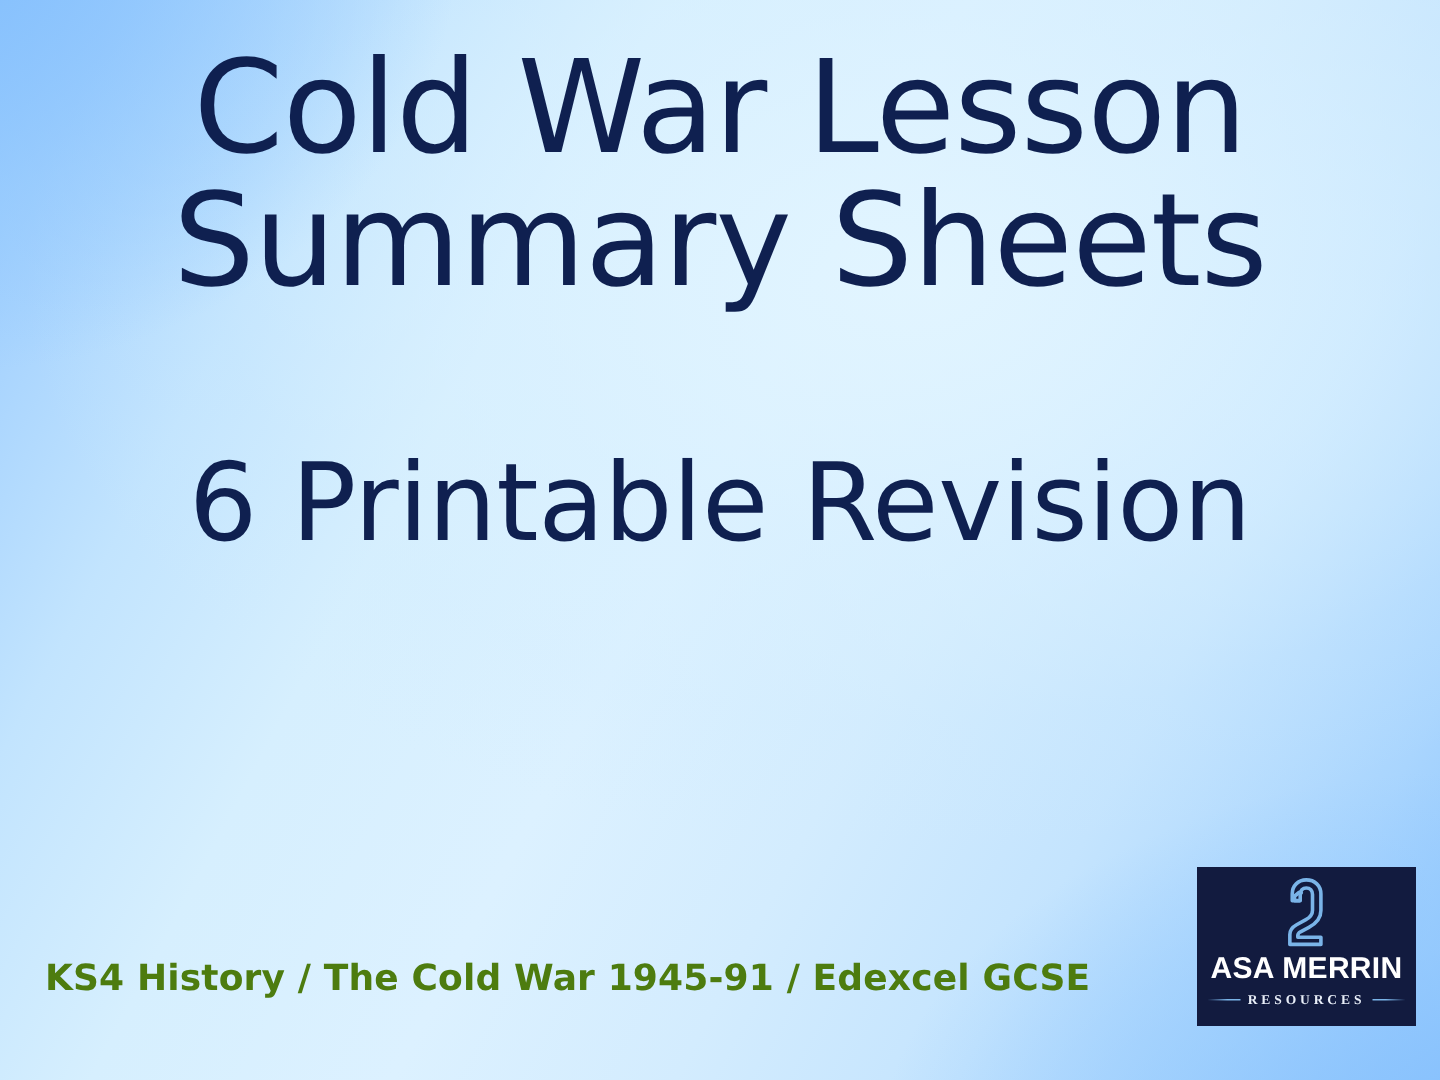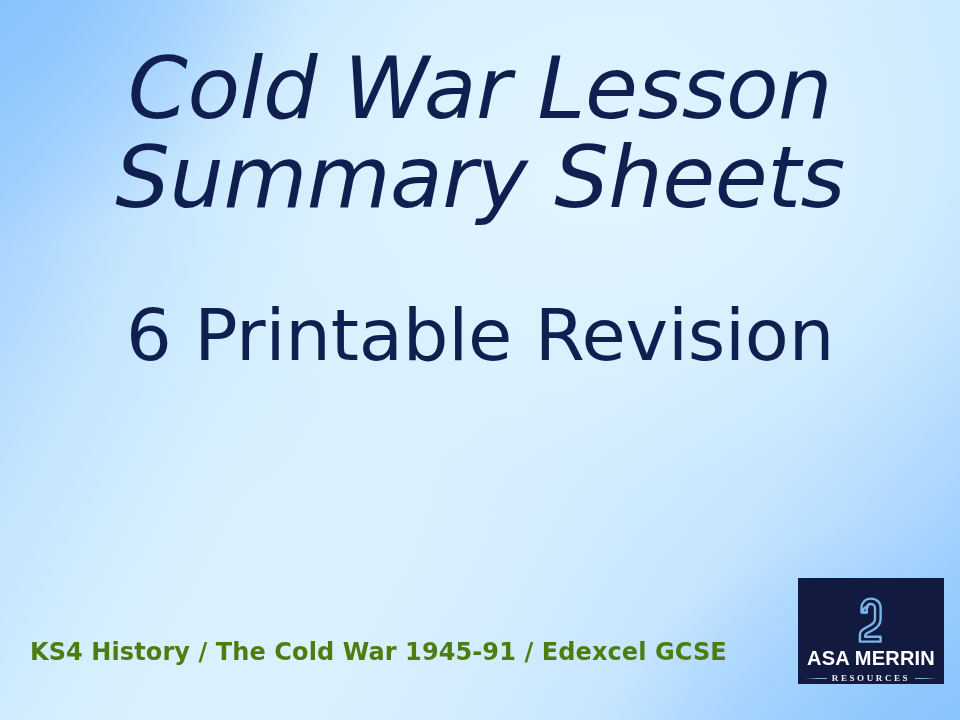--- a/index.html
+++ b/index.html
@@ -65,25 +65,24 @@
 
   .content {
     position: relative;
     width: 100%;
     height: 100%;
   }
 
   
   #title-block {
     position: absolute;
-    top: 44px;
+    top: 28px;
     left: 0;
     width: 960px;
     text-align: center;
-    font-style: italic;
   }
   .title-line {
     color: #0f2050;
     font-size: 86px;
     line-height: 1.03;
     font-weight: 400;
     letter-spacing: -0.5px;
     white-space: nowrap;
   }
 
@@ -121,21 +120,21 @@
     position: absolute;
     left: 798px;
     top: 578px;
     width: 146px;
     height: 106px;
     background: #121b3f;
     display: flex;
     flex-direction: column;
     align-items: center;
     justify-content: flex-start;
-    padding-top: 17px;
+    padding-top: 5px;
     box-sizing: border-box;
     overflow: hidden;
   }
   #logo-mark {
     width: 46px;
     height: 50px;
     display: block;
   }
   #logo-wordmark {
     color: #ffffff;

